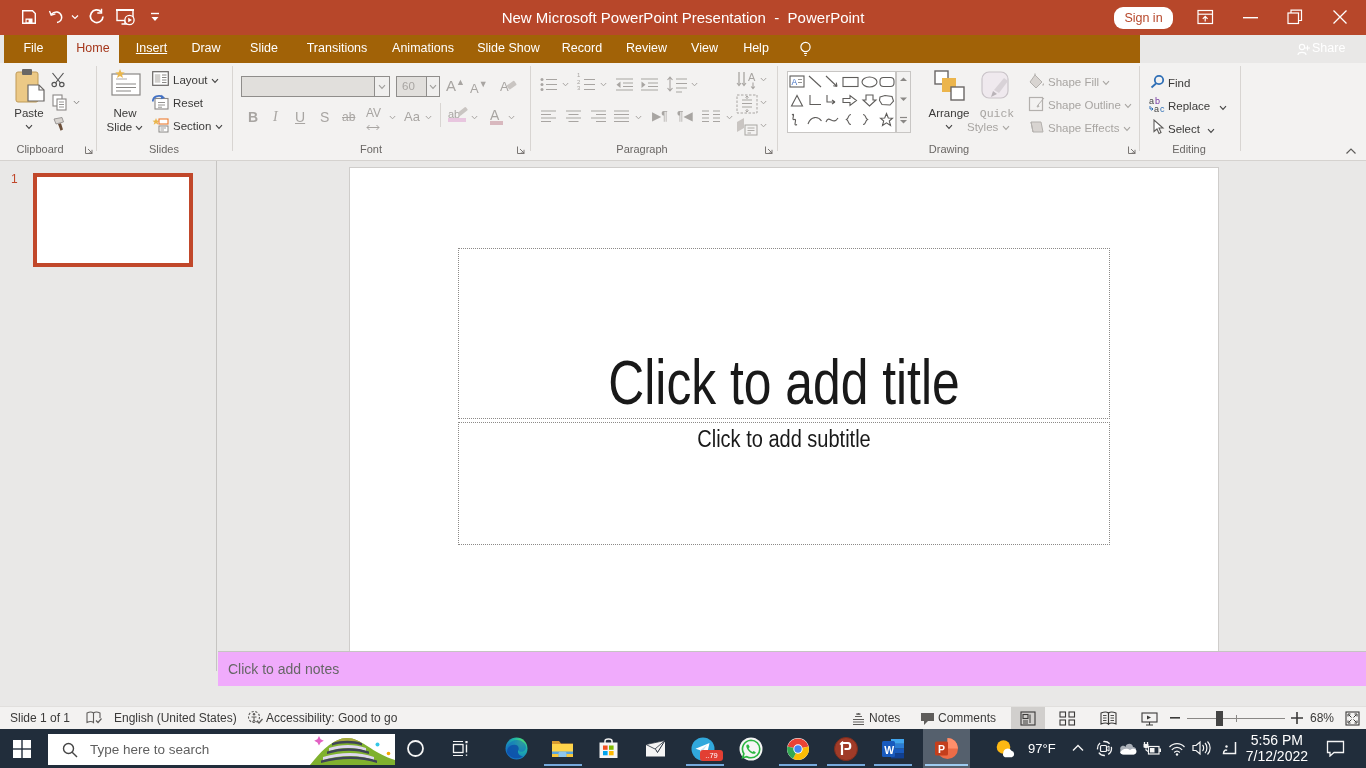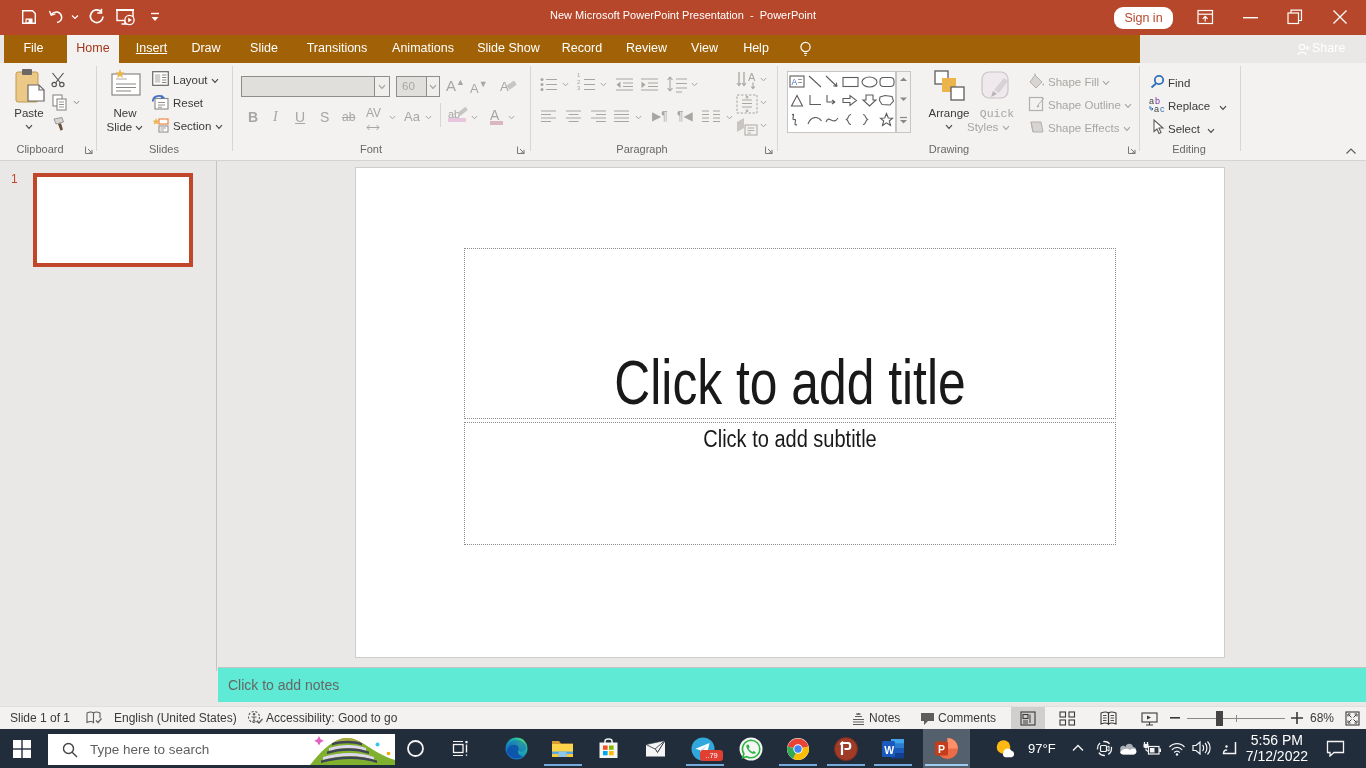--- a/index.html
+++ b/index.html
@@ -2,21 +2,21 @@
 <html><head>
 <meta charset="utf-8">
 <style>
 * { margin:0; padding:0; box-sizing:border-box; }
 html,body { width:1366px; height:768px; overflow:hidden; font-family:"Liberation Sans", sans-serif; }
 #app { position:relative; width:1366px; height:768px; background:#e9e8e7; }
 .abs { position:absolute; }
 
 
 #titlebar { position:absolute; left:0; top:0; width:1366px; height:35px; background:#b7472a; }
-#titlebar .title { position:absolute; left:0; right:0; top:9px; text-align:center; color:#fff; font-size:11px; }
+#titlebar .title { position:absolute; left:0; right:0; top:9px; text-align:center; color:#fff; font-size:15px; }
 #signin { position:absolute; left:1114px; top:7px; width:59px; height:22px; background:#fff; border-radius:9px; color:#b7472a; font-size:12.5px; text-align:center; line-height:22px; }
 
 
 #tabs { position:absolute; left:4px; top:35px; width:1136px; height:28px; background:#a16207; }
 .tab { position:absolute; top:0; height:28px; color:#fff; font-size:12.5px; line-height:27px; text-align:center; }
 .tab.active { background:#f3f2f1; color:#a5371b; }
 
 
 #ribbon { position:absolute; left:0; top:63px; width:1366px; height:98px; background:#f3f2f1; border-bottom:1px solid #d5d2cf; }
 .gsep { position:absolute; top:3px; width:1px; height:85px; background:#d8d5d2; }
@@ -24,29 +24,29 @@
 .rtext { font-size:11.5px; color:#3b3a39; }
 .rgray { font-size:11.5px; color:#a8a5a2; }
 .dlaunch { position:absolute; width:10px; height:10px; }
 
 
 #main { position:absolute; left:0; top:161px; width:1366px; height:510px; background:#e9e8e7; }
 #thumbpanel { position:absolute; left:0; top:0; width:217px; height:510px; background:#e9e8e7; border-right:1px solid #c6c4c2; }
 #thumb { position:absolute; left:33px; top:12px; width:160px; height:94px; background:#fff; border:4px solid #c1472a; }
 #thumbnum { position:absolute; left:11px; top:11px; color:#c1472a; font-size:12px; }
 #canvas { position:absolute; left:218px; top:0; width:1148px; height:510px; }
-#slide { position:absolute; left:138px; top:7px; width:868px; height:489px; background:#fff; box-shadow:0 0 0 1px #cfcdcb; }
+#slide { position:absolute; left:132px; top:7px; width:868px; height:489px; background:#fff; box-shadow:0 0 0 1px #cfcdcb; }
 .ph { position:absolute; border:1px dotted #8c8a88; }
 #titleph { left:108px; top:80px; width:652px; height:171px; }
 #subtitleph { left:108px; top:254px; width:652px; height:123px; }
 #titletext { position:absolute; left:0; right:0; top:97px; text-align:center; color:#191919; font-size:63px; transform:scaleX(0.79); }
 #subtitletext { position:absolute; left:0; right:0; top:3px; text-align:center; color:#191919; font-size:23px; transform:scaleX(0.87); }
 
 
-#notes { position:absolute; left:218px; top:667px; width:1148px; height:35px; background:#5eead4; border-top:1px solid #c6c4c2; }
+#notes { position:absolute; left:218px; top:651px; width:1148px; height:35px; background:#f0abfc; border-top:1px solid #c6c4c2; }
 #notes .nt { position:absolute; left:10px; top:9px; color:#666; font-size:14px; }
 
 
 #statusbar { position:absolute; left:0; top:706px; width:1366px; height:23px; background:#f3f2f1; border-top:1px solid #e1dfdd; font-size:12px; color:#3b3a39; }
 
 
 #taskbar { position:absolute; left:0; top:729px; width:1366px; height:39px; background:#212d3b; }
 #searchbox { position:absolute; left:48px; top:5px; width:347px; height:31px; background:#fff; overflow:hidden; }
 #searchbox .st { position:absolute; left:42px; top:8px; color:#5f5f5f; font-size:13.5px; }
 .underline { position:absolute; top:35px; height:2px; background:#76a9dc; }

